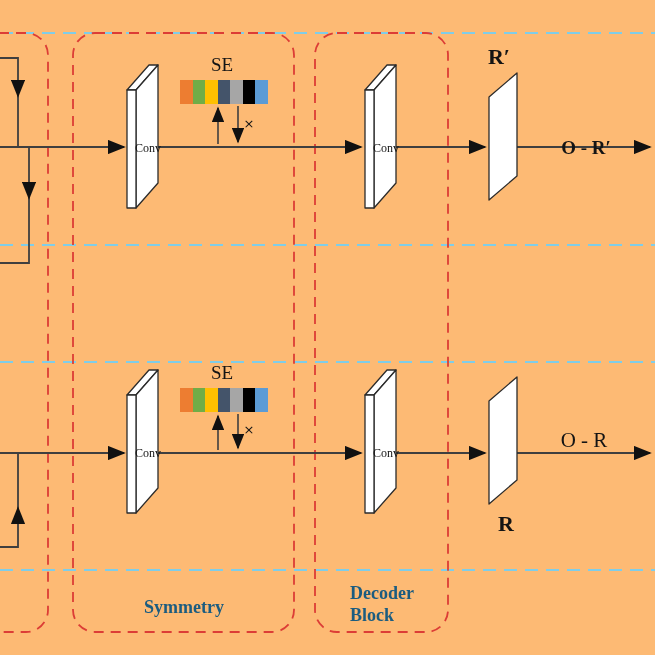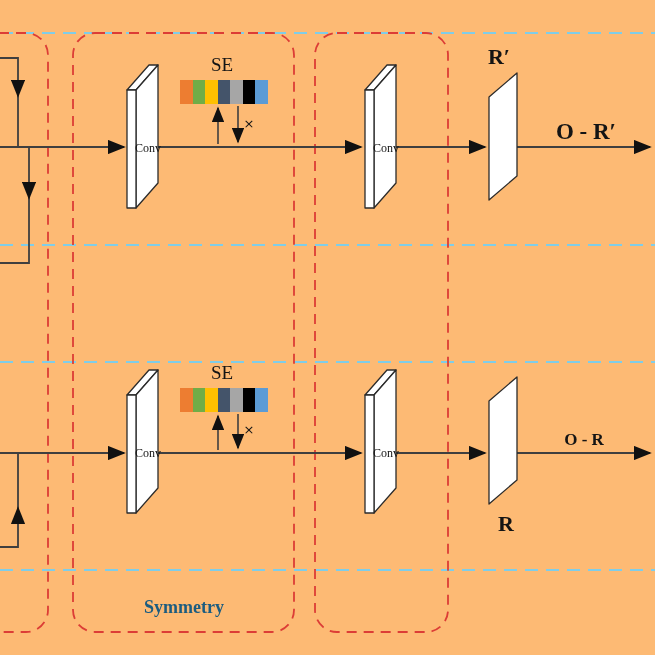--- a/index.html
+++ b/index.html
@@ -129,22 +129,26 @@
 
   <span class="label" style="left:249px; top:123px; font-size:13px; font-family:'DejaVu Sans',sans-serif;">×</span>
   <span class="label" style="left:249px; top:429px; font-size:13px; font-family:'DejaVu Sans',sans-serif;">×</span>
 
   <span class="label" style="left:148px; top:148px; font-size:12px;">Conv</span>
   <span class="label" style="left:386px; top:148px; font-size:12px;">Conv</span>
   <span class="label" style="left:148px; top:453px; font-size:12px;">Conv</span>
   <span class="label" style="left:386px; top:453px; font-size:12px;">Conv</span>
 
   <span class="label" style="left:499px; top:57px;  font-size:22px; font-weight:bold;">R′</span>
-  <span class="label" style="left:586px; top:132px; font-size:23px; font-weight:bold;">O - R′</span>
+  <span class="label" style="left:586px; top:148px; font-size:19px; font-weight:bold;">O - R′</span>
 
   <span class="label" style="left:506px; top:524px; font-size:22px; font-weight:bold;">R</span>
-  <span class="label" style="left:584px; top:440px; font-size:17px; font-weight:bold;">O - R</span>
+  <span class="label" style="left:584px; top:440px; font-size:21px; font-weight:normal;">O - R</span>
 
   <div class="block-label" style="left:184px; top:607px;">
     <div>Symmetry</div>
+  </div>
+  <div class="block-label" style="left:382px; top:604px;">
+    <div>Decoder</div>
+    <div>Block</div>
   </div>
 
 </div>
 
 </body></html>

